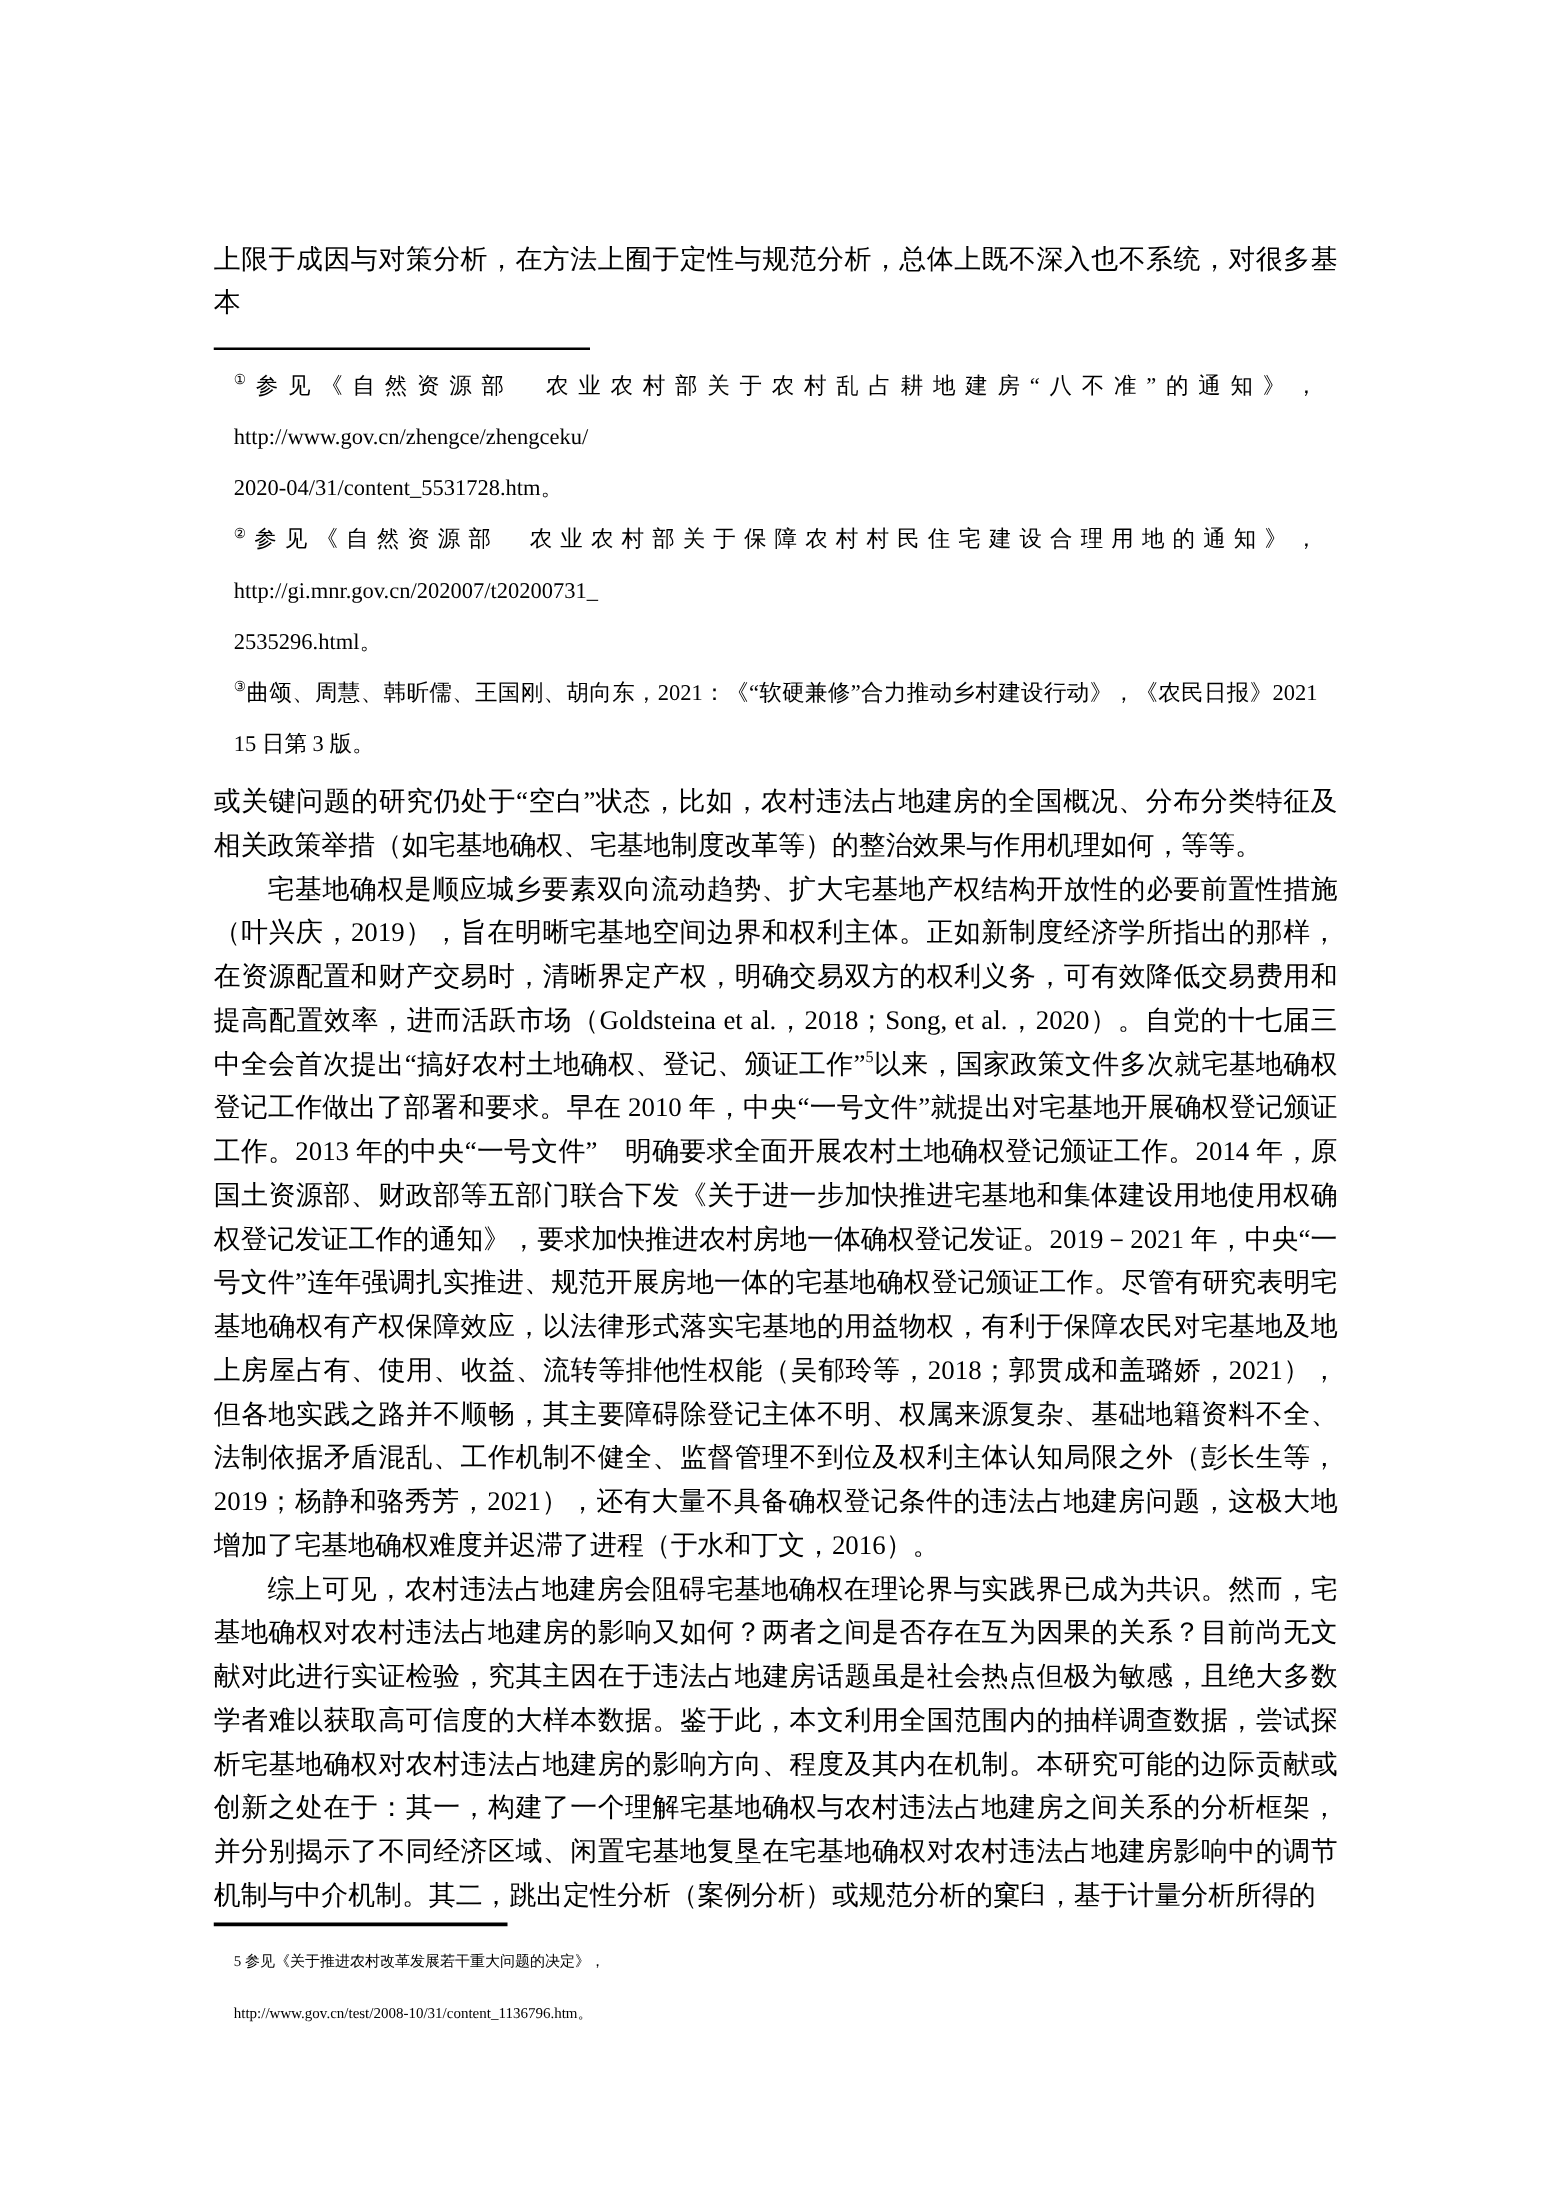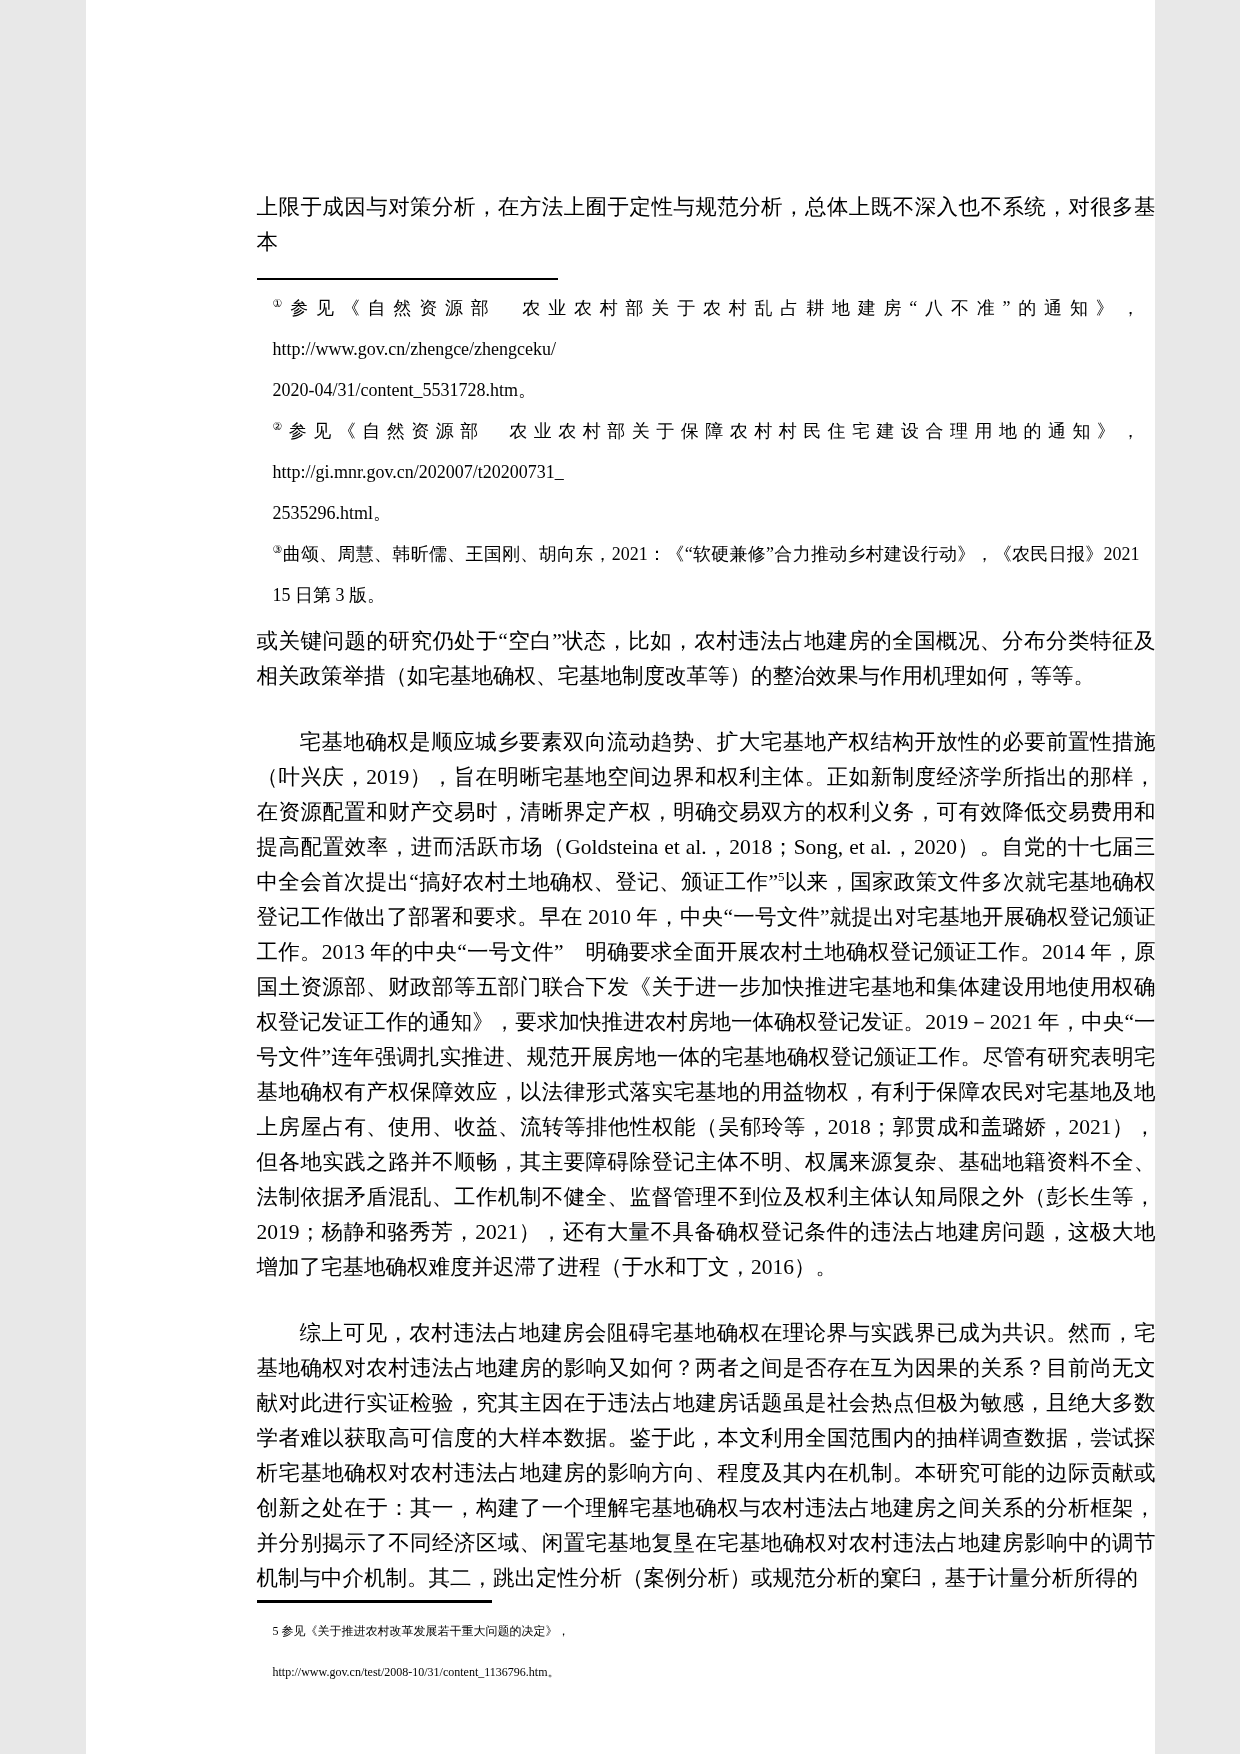--- a/index.html
+++ b/index.html
@@ -1,35 +1,35 @@
 <!DOCTYPE html>
 <html><head>
 <meta charset="utf-8">
 <style>
   html, body { margin: 0; padding: 0; background: #e8e8e8; }
   .page {
     position: relative;
-    width: 1069px;
+    width: 1240px;
     height: 1754px;
     margin: 0 auto;
     background: #ffffff;
     color: #000000;
     font-family: "Liberation Serif", "DejaVu Serif", serif;
     overflow: hidden;
   }
   .content {
     position: absolute;
     left: 171px;
     top: 190px;
     width: 899px;
   }
   
   .body-text { font-size: 21.5px; line-height: 35px; text-align: justify; }
   .body-para { margin: 0; }
-  .indent { text-indent: 2em; margin-top: 31px; }
+  .indent { text-indent: 2em; }
   .body-sup { font-size: 13px; line-height: 0; vertical-align: super; }
   
   .fn-sep-top {
     width: 301px; height: 0;
     border-top: 2px solid #000;
     margin: 18px 0 14px 0;
   }
   .fn-sep-bottom {
     width: 235px; height: 0;
     border-top: 3px solid #000;

